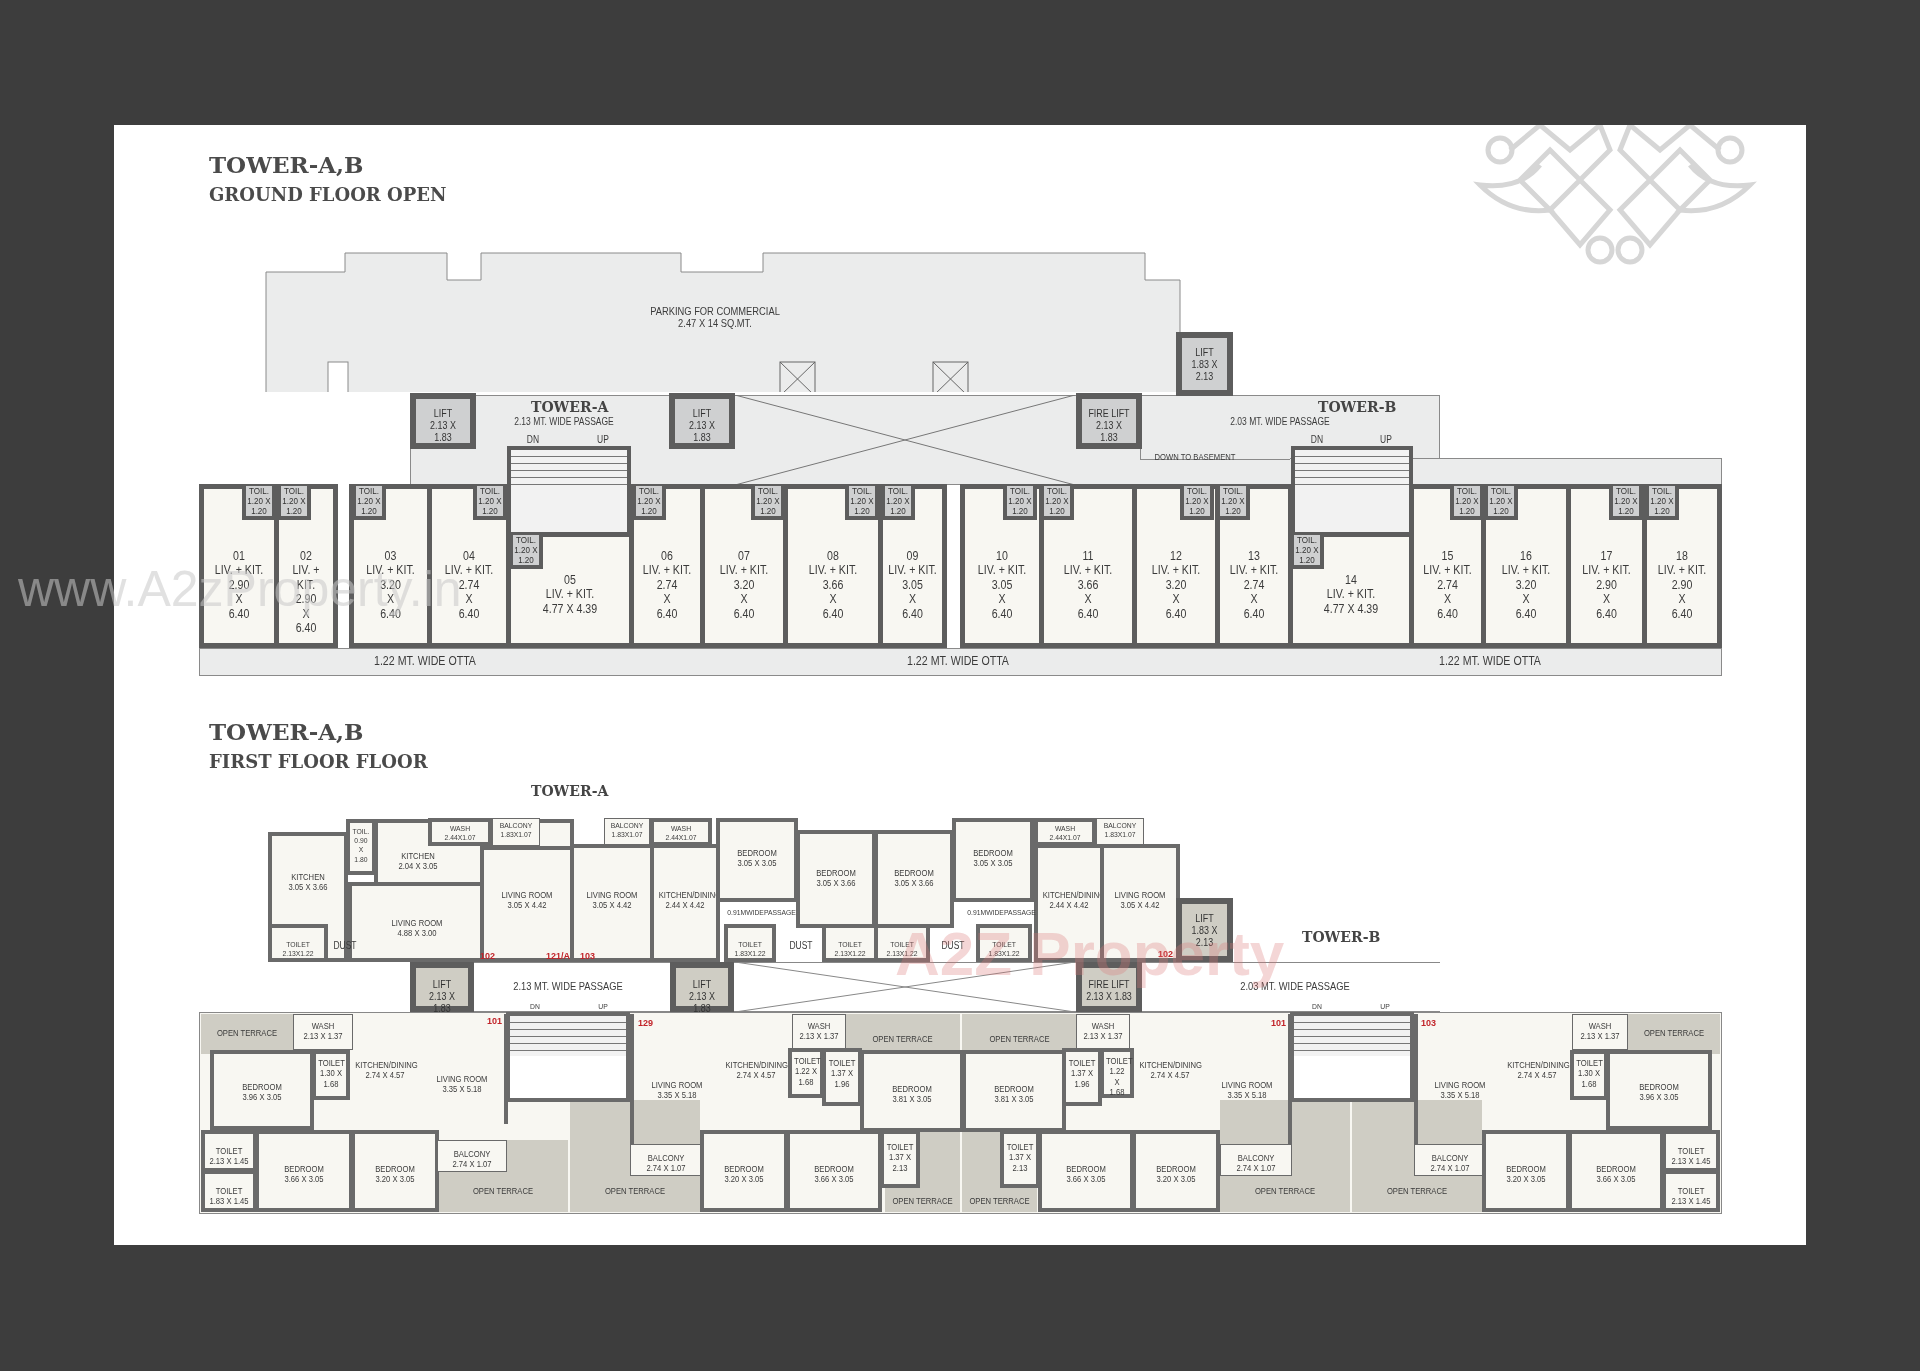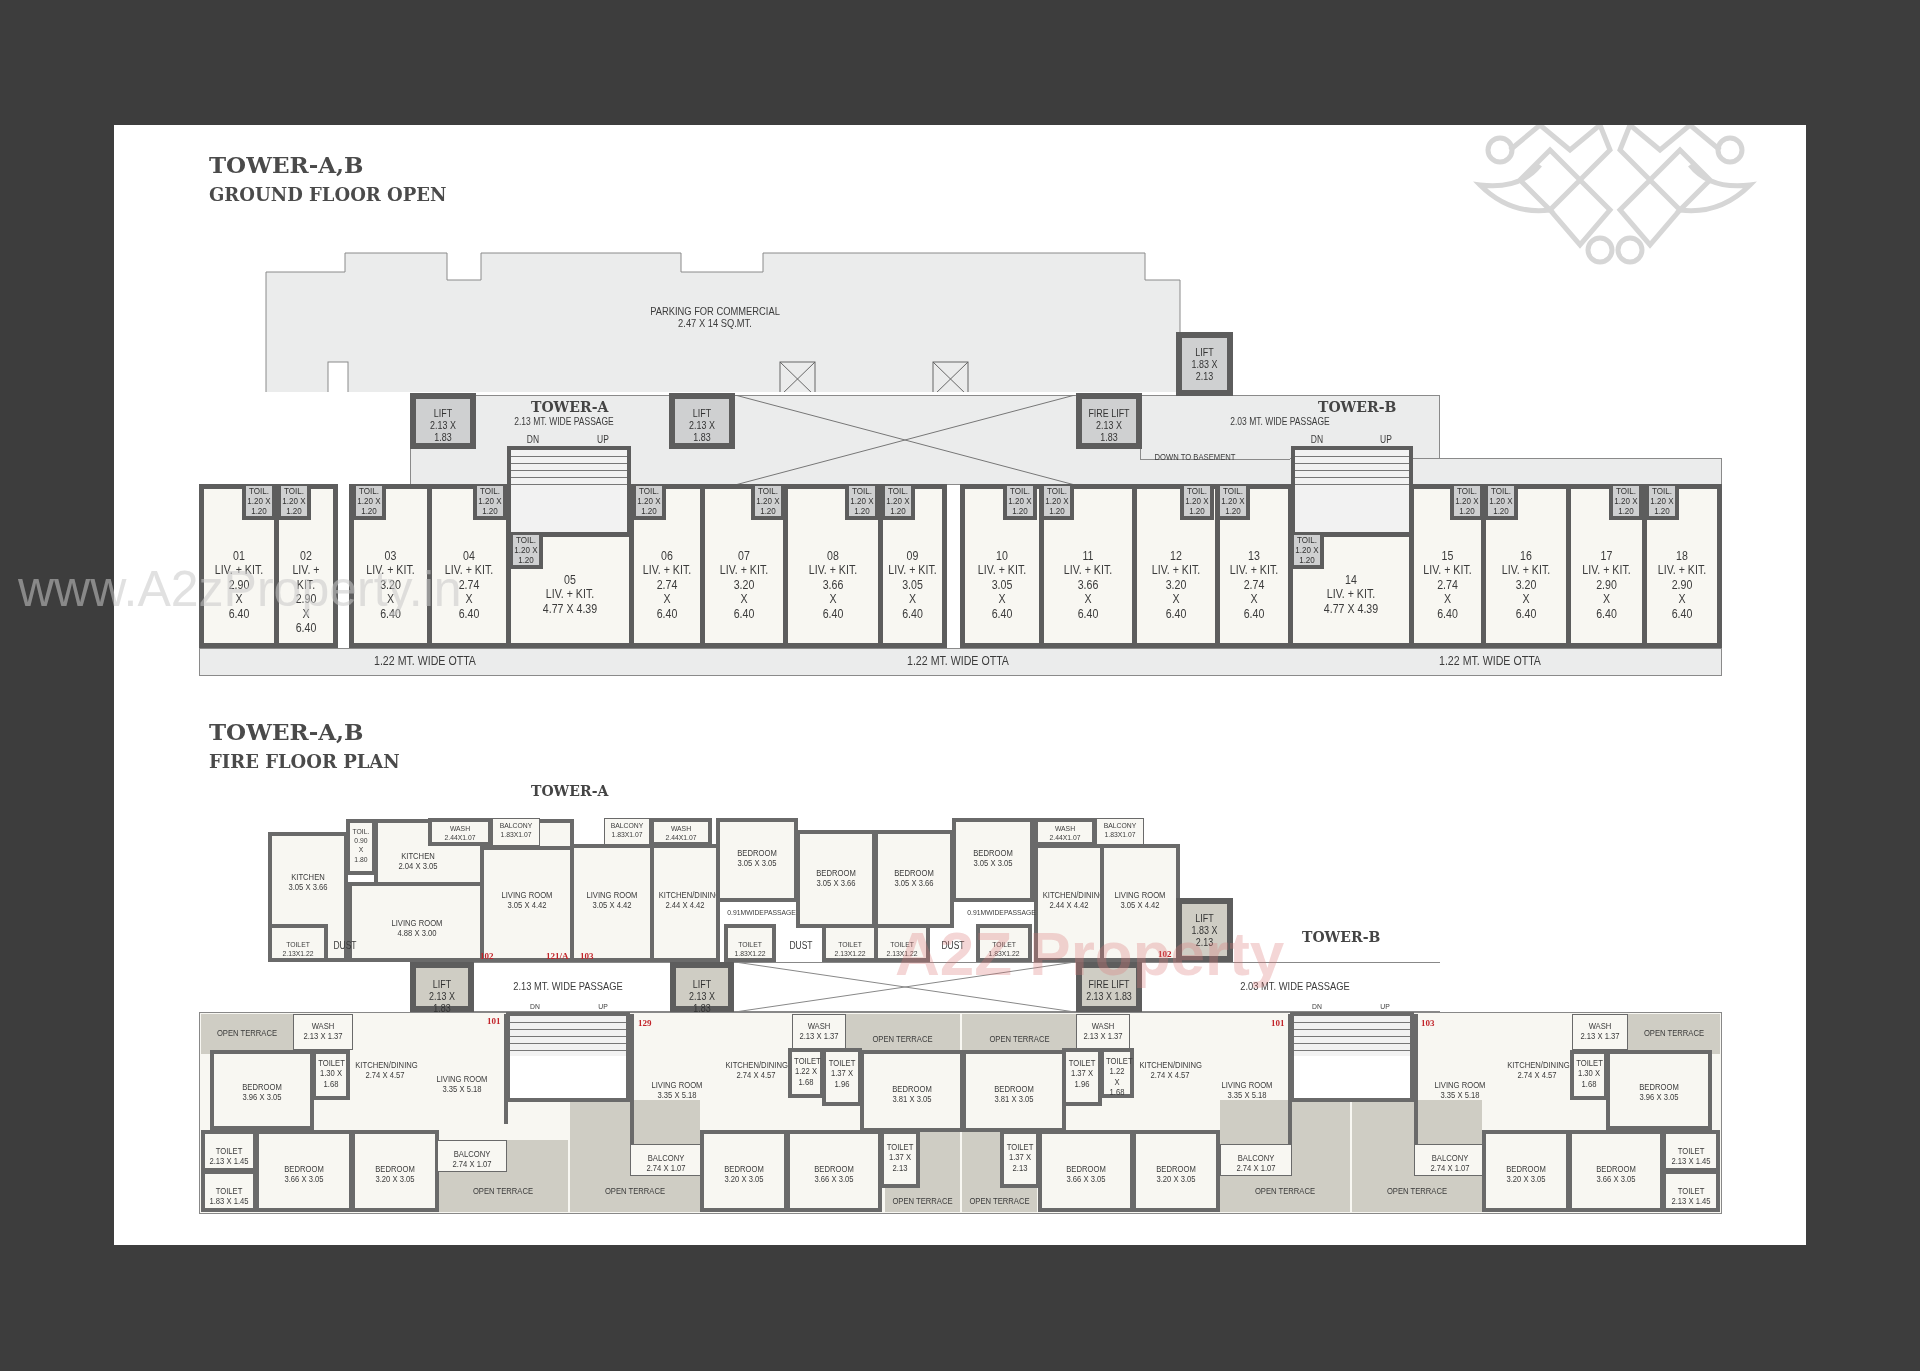--- a/index.html
+++ b/index.html
@@ -19,21 +19,21 @@
   .lift span{position:absolute;left:0;right:0;top:8px;font-size:10.5px;line-height:1.15;text-align:center;color:#333;transform:scaleX(0.85);white-space:pre-line;}
   .otta{position:absolute;background:#ebecec;border:1px solid #8a8a8a;box-sizing:border-box;}
   .otta span{position:absolute;top:5px;font-size:12.5px;color:#3b3b3b;transform:scaleX(0.85);}
   .tower-lbl{position:absolute;font-family:"DejaVu Serif",serif;font-weight:bold;font-size:14px;color:#444;}
   .stair{position:absolute;background:#f2f2f2;border:4px solid #5d5d5d;box-sizing:border-box;}
   .stair .steps{position:absolute;left:0;right:0;top:0;height:40px;background:repeating-linear-gradient(#f2f2f2 0 6px,#777 6px 7px);}
   .room{position:absolute;background:#f8f7f2;border:4px solid #6a6a6a;box-sizing:border-box;}
   .room .lbl{left:0;right:0;font-size:9px;}
   .terr{position:absolute;background:#cfcdc4;box-sizing:border-box;}
   .terr .lbl{left:0;right:0;font-size:9px;}
-  .door{position:absolute;font-size:9px;font-weight:bold;color:#c2242a;font-family:Liberation Serif, serif;}
+  .door{position:absolute;font-size:9px;font-weight:bold;color:#c2242a;}
   .wm{position:absolute;font-family:"Liberation Sans",sans-serif;color:rgba(200,200,200,0.55);}
   .kolam{position:absolute;left:1470px;top:125px;width:290px;height:140px;}
 </style>
 </head>
 <body>
 
 <div class="sheet"></div>
 
 <svg class="kolam" viewBox="0 0 290 140">
   <g fill="none" stroke="#d6d6d6" stroke-width="5">
@@ -321,21 +321,21 @@
 
 <div class="otta" style="left:199px;top:648px;width:1523px;height:28px;">
   <span style="left:165px;">1.22 MT. WIDE OTTA</span>
   <span style="left:698px;">1.22 MT. WIDE OTTA</span>
   <span style="left:1230px;">1.22 MT. WIDE OTTA</span>
 </div>
 
 <div class="wm" style="left:18px;top:560px;font-size:50px;">www.A2zProperty.in</div>
 
 <div class="title t1" style="left:209px;top:720px;">TOWER-A,B</div>
-<div class="title t2" style="left:209px;top:753px;">FIRE FLOOR PLAN</div>
+<div class="title t2" style="left:209px;top:753px;">FIRST FLOOR FLOOR</div>
 <div class="tower-lbl" style="left:531px;top:783px;">TOWER-A</div>
 <div class="tower-lbl" style="left:1302px;top:929px;">TOWER-B</div>
 
 <div class="room" style="left:268px;top:832px;width:80px;height:130px;">
     <div class="lbl" style="top:36px;"><span>KITCHEN</span>
 <span>3.05 X 3.66</span></div>
   </div>
 <div class="room" style="left:346px;top:819px;width:30px;height:56px;">
     <div class="lbl" style="top:4px;font-size:8px;"><span>TOIL.</span>
 <span>0.90 X

